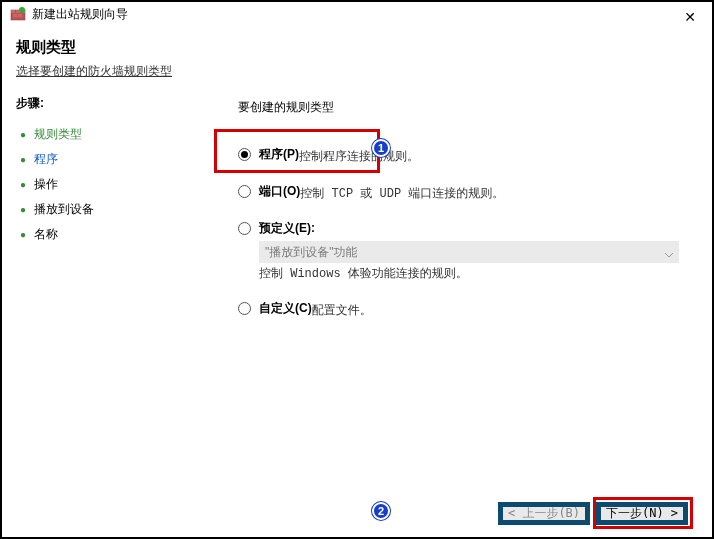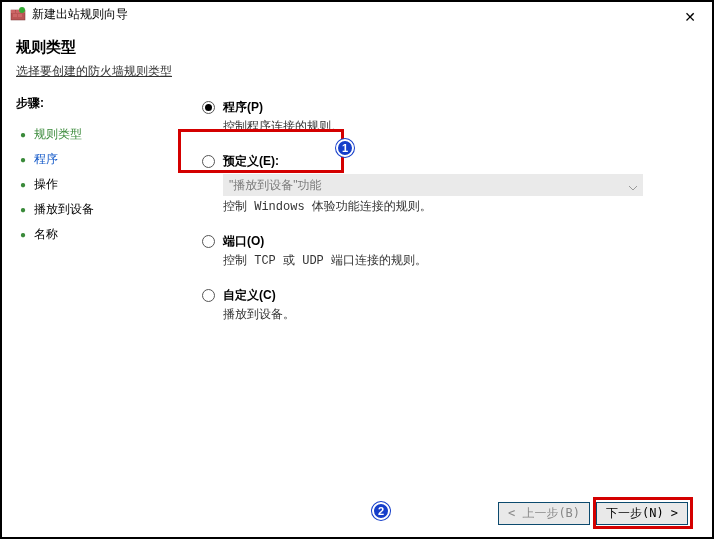--- a/index.html
+++ b/index.html
@@ -4,42 +4,42 @@
   <style>
     * { margin: 0; padding: 0; box-sizing: border-box; }
     body { font-family: "Microsoft YaHei", "SimSun", sans-serif; font-size: 12px; background: #fff; width: 714px; height: 539px; border: 2px solid #000; position: relative; }
     .titlebar { display: flex; padding: 4px 8px; height: 28px; }
     .titlebar-icon { width: 16px; height: 16px; margin-right: 6px; }
     .titlebar-title { flex: 1; font-size: 12px; }
     .close-btn { width: 28px; height: 22px; display: flex; align-items: center; justify-content: center; font-size: 14px; cursor: pointer; }
     .header { padding: 8px 14px 10px; }
     .header-title { font-size: 15px; font-weight: bold; margin-bottom: 6px; }
     .header-sub { font-size: 12px; color: #333; text-decoration: underline; }
-    .main { display: flex; position: absolute; top: 85px; bottom: 45px; left: 0; right: 0; }
+    .main { display: flex; position: absolute; top: 85px; bottom: 45px; left: 0; right: 0; gap: 36px; }
     .sidebar { width: 178px; padding: 8px 14px; border-right: 1px solid transparent; }
     .steps-label { font-weight: bold; font-size: 12px; margin-bottom: 10px; }
     .step-item { display: flex; align-items: center; padding: 4px 0; font-size: 12px; cursor: pointer; }
     .step-bullet { width: 14px; height: 14px; margin-right: 4px; display: inline-flex; align-items: center; justify-content: center; color: #3a8a3a; font-size: 10px; }
     .step-item.active { color: #1258c8; }
     .step-item.done { color: #3a8a3a; }
     .content { flex: 1; padding: 12px 30px 12px 22px; position: relative; }
     .content-title { font-size: 12px; margin-bottom: 30px; }
     .option-group { margin-bottom: 18px; position: relative; }
     .option-row { display: flex; align-items: flex-start; }
     .radio { width: 13px; height: 13px; border: 1px solid #555; border-radius: 50%; margin-right: 8px; margin-top: 2px; display: inline-flex; align-items: center; justify-content: center; cursor: pointer; flex-shrink: 0; }
     .radio.checked::after { content: ""; width: 7px; height: 7px; background: #000; border-radius: 50%; }
-    .option-labels { display: flex; flex-direction: column; }
+    .option-labels { display: flex; flex-direction: row; }
     .option-title { font-weight: bold; font-size: 12px; }
     .option-desc { font-size: 12px; color: #333; margin-top: 2px; font-family: Liberation Mono, monospace; }
     .dropdown { margin-left: 21px; margin-top: 4px; width: 420px; height: 22px; background: #eaeaea; color: #7a7a7a; display: flex; align-items: center; padding: 0 6px; font-size: 12px; position: relative; }
     .dropdown-arrow { position: absolute; right: 6px; top: 50%; transform: translateY(-50%); width: 8px; height: 8px; }
     .highlight-box { position: absolute; border: 3px solid #d40000; pointer-events: none; }
     .callout { position: absolute; width: 18px; height: 18px; border-radius: 50%; background: #153eca; color: #fff; font-weight: bold; font-size: 11px; display: flex; align-items: center; justify-content: center; border: 2px solid #fff; box-shadow: 0 0 0 1px #153eca; pointer-events: none; }
     .footer { position: absolute; bottom: 12px; right: 24px; display: flex; gap: 6px; align-items: center; }
-    .btn { min-width: 92px; height: 23px; background: #e9e9e9; border: 1px solid #0c4a6e; font-size: 12px; display: flex; align-items: center; justify-content: center; cursor: pointer; font-family: "SimSun", monospace; }
+    .btn { min-width: 92px; height: 23px; background: #e9e9e9; border: 5px solid #0c4a6e; font-size: 12px; display: flex; align-items: center; justify-content: center; cursor: pointer; font-family: "SimSun", monospace; }
     .btn.disabled { color: #888; cursor: default; }
   </style>
 </head>
 <body>
 
 <div class="titlebar">
   <span class="titlebar-icon">
     <svg viewBox="0 0 16 16">
         <rect x="1" y="4" width="14" height="10" fill="#b55" stroke="#733" stroke-width="0.5"></rect>
         <rect x="1" y="4" width="4" height="3" fill="#c66"></rect>
@@ -78,27 +78,38 @@
       <span class="step-bullet">●</span>
       <span>播放到设备</span>
     </div>
     <div class="step-item">
       <span class="step-bullet">●</span>
       <span>名称</span>
     </div>
   </div>
 
   <div class="content">
+    <div class="content-title">要创建的规则类型</div>
 
     <div class="option-group">
       <div class="option-row">
         <span class="radio checked"></span>
         <div class="option-labels">
           <span class="option-title">程序(P)</span>
           <span class="option-desc">控制程序连接的规则。</span>
+        </div>
+      </div>
+    </div>
+
+    <div class="option-group">
+      <div class="option-row">
+        <span class="radio"></span>
+        <div class="option-labels">
+          <span class="option-title">端口(O)</span>
+          <span class="option-desc">控制 TCP 或 UDP 端口连接的规则。</span>
         </div>
       </div>
     </div>
 
     <div class="option-group">
       <div class="option-row">
         <span class="radio"></span>
         <div class="option-labels">
           <span class="option-title">预定义(E):</span>
         </div>
@@ -111,32 +122,22 @@
             </svg>
         </span>
       </div>
       <div class="option-desc" style="margin-left:21px; margin-top:2px;">控制 Windows 体验功能连接的规则。</div>
     </div>
 
     <div class="option-group">
       <div class="option-row">
         <span class="radio"></span>
         <div class="option-labels">
-          <span class="option-title">端口(O)</span>
-          <span class="option-desc">控制 TCP 或 UDP 端口连接的规则。</span>
-        </div>
-      </div>
-    </div>
-
-    <div class="option-group">
-      <div class="option-row">
-        <span class="radio"></span>
-        <div class="option-labels">
           <span class="option-title">自定义(C)</span>
-          <span class="option-desc">播放到设备。</span>
+          <span class="option-desc">配置文件。</span>
         </div>
       </div>
     </div>
 
     <div class="highlight-box" style="left:-2px; top:42px; width:166px; height:44px;"></div>
     <div class="callout" style="left:156px; top:52px;">1</div>
   </div>
 </div>
 
 <div class="footer">

